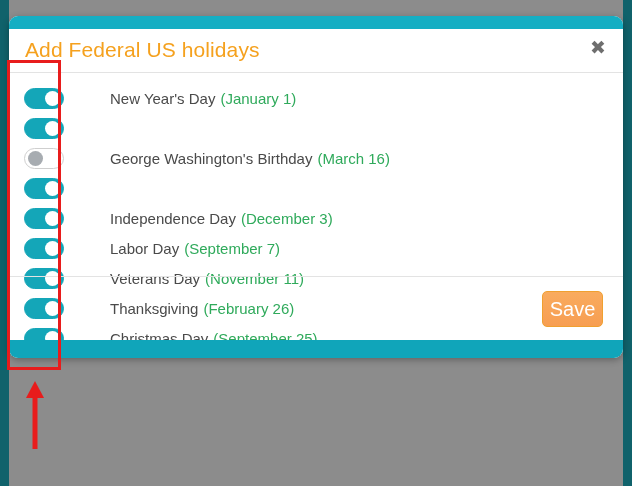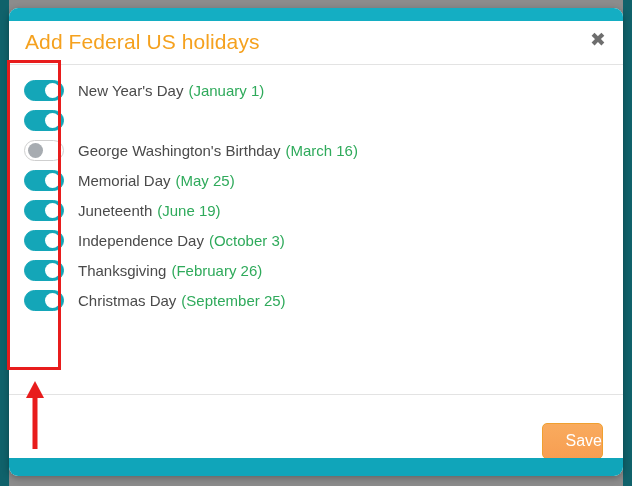--- a/index.html
+++ b/index.html
@@ -31,23 +31,23 @@
     height: 486px;
     background: #10626b;
   }
   .edge-strip.left  { left: 0; }
   .edge-strip.right { right: 0; }
 
   
   #modal {
     position: absolute;
     left: 9px;
-    top: 8px;
+    top: 16px;
     width: 614px;
-    height: 468px;
+    height: 342px;
     background: #ffffff;
     border-radius: 9px;
     overflow: hidden;
     box-shadow: 0 2px 7px rgba(0,0,0,0.30);
   }
   .modal-topbar {
     height: 13px;
     background: #14aec3;
   }
   .modal-bottombar {
@@ -100,20 +100,21 @@
     position: relative;
     margin: 0;
     padding: 0;
     list-style: none;
   }
   .holiday-row {
     display: flex;
     align-items: center;
     height: 30px;
     padding-left: 15px;
+    gap: 32px;
   }
   .holiday-label {
     margin-left: 14px;
     font-size: 15px;
     color: #4a4a4a;
     white-space: nowrap;
   }
   .holiday-date {
     color: #2faa5b;
     margin-left: 5px;
@@ -185,26 +186,25 @@
   .save-button {
     position: absolute;
     right: 20px;
     top: 14px;
     width: 61px;
     height: 36px;
     border-radius: 5px;
     border: 1px solid #f0a030;
     background: linear-gradient(#f9ab5e, #f79e52);
     color: #ffffff;
-    font-size: 16px;
+    font-size: 20px;
     line-height: 34px;
-    text-align: right;
+    text-align: center;
     cursor: pointer;
     box-sizing: border-box;
-    margin-top: 14px;
   }
 </style>
 </head>
 <body>
 
 <div id="page">
 
   <div class="edge-strip left"></div>
   <div class="edge-strip right"></div>
 
@@ -233,33 +233,38 @@
           <li class="holiday-row">
             <div class="toggle off">
               <span class="knob"></span>
             </div>
             <span class="holiday-label">George Washington's Birthday<span class="holiday-date">(March 16)</span></span>
           </li>
           <li class="holiday-row">
             <div class="toggle on">
               <span class="knob"></span>
             </div>
-            <span class="holiday-label">Memorial Day<span class="holiday-date">(May 25)</span></span>
-          </li>
-          <li class="holiday-row">
-            <div class="toggle on">
-              <span class="knob"></span>
-            </div>
-            <span class="holiday-label">Juneteenth<span class="holiday-date">(June 19)</span></span>
-          </li>
-          <li class="holiday-row">
-            <div class="toggle on">
-              <span class="knob"></span>
-            </div>
-            <span class="holiday-label">Independence Day<span class="holiday-date">(October 3)</span></span>
+          </li>
+          <li class="holiday-row">
+            <div class="toggle on">
+              <span class="knob"></span>
+            </div>
+            <span class="holiday-label">Independence Day<span class="holiday-date">(December 3)</span></span>
+          </li>
+          <li class="holiday-row">
+            <div class="toggle on">
+              <span class="knob"></span>
+            </div>
+            <span class="holiday-label">Labor Day<span class="holiday-date">(September 7)</span></span>
+          </li>
+          <li class="holiday-row">
+            <div class="toggle on">
+              <span class="knob"></span>
+            </div>
+            <span class="holiday-label">Veterans Day<span class="holiday-date">(November 11)</span></span>
           </li>
           <li class="holiday-row">
             <div class="toggle on">
               <span class="knob"></span>
             </div>
             <span class="holiday-label">Thanksgiving<span class="holiday-date">(February 26)</span></span>
           </li>
           <li class="holiday-row">
             <div class="toggle on">
               <span class="knob"></span>

